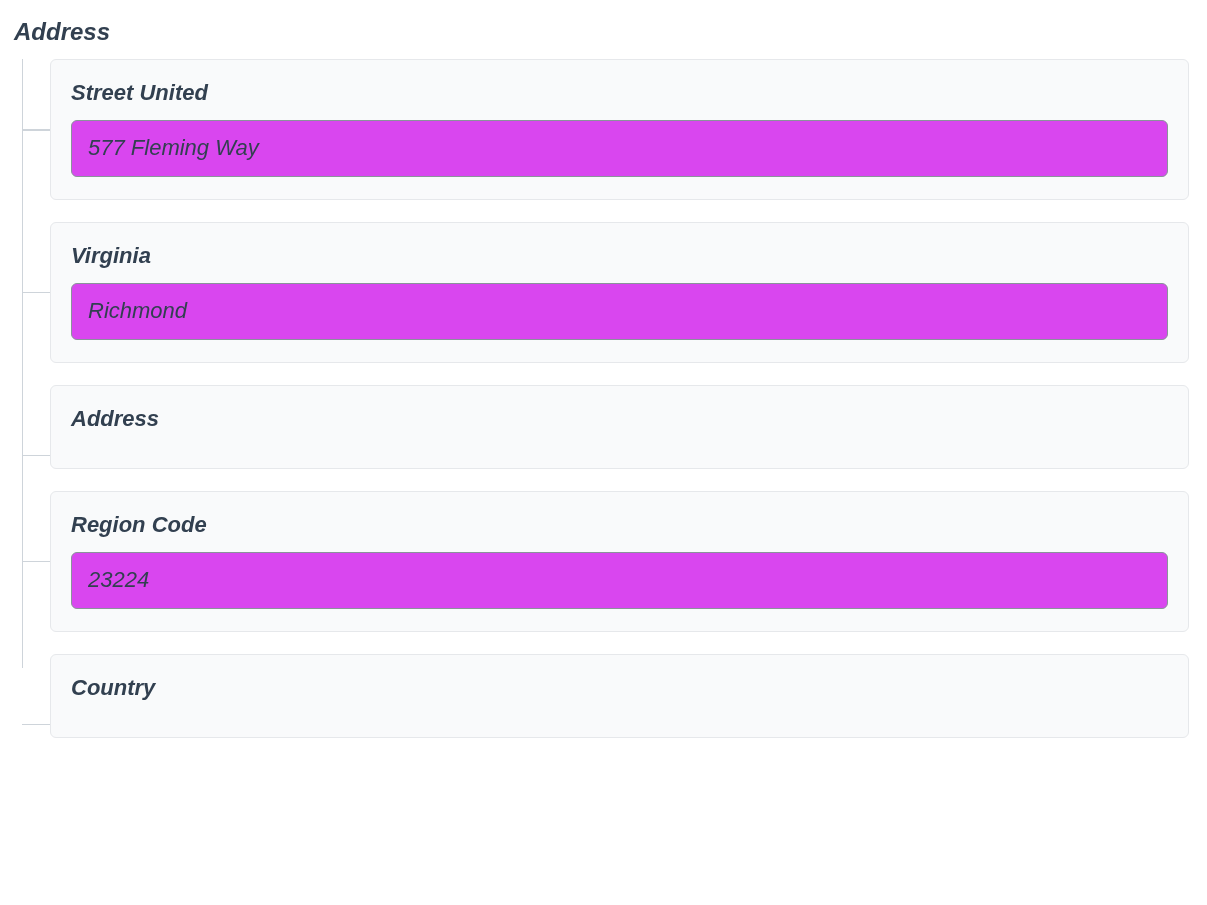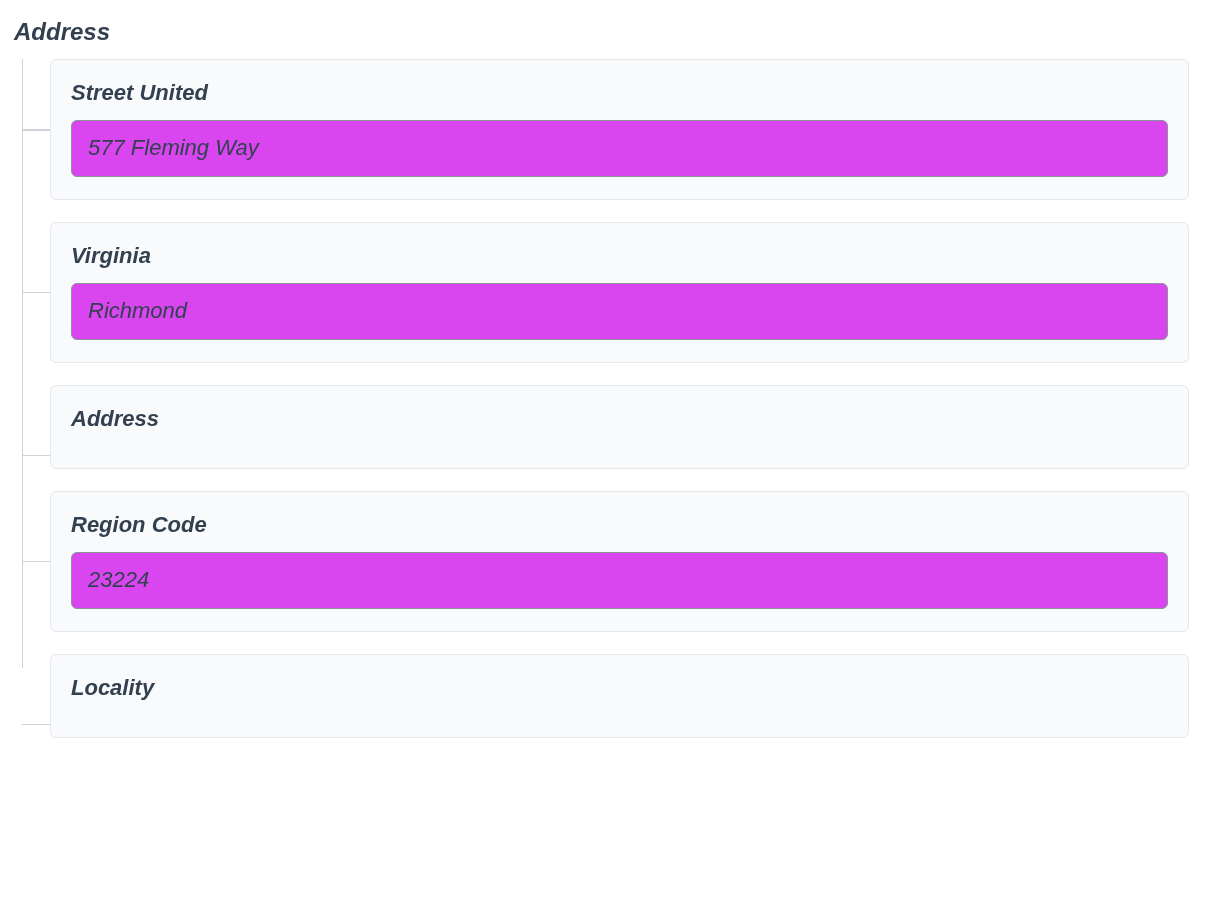--- a/index.html
+++ b/index.html
@@ -105,17 +105,17 @@
 
   <div class="item">
     <div class="card">
       <label class="field-label">Region Code</label>
       <input type="text" class="text-input" value="23224" style="">
     </div>
   </div>
 
   <div class="item">
     <div class="card">
-      <label class="field-label">Locality</label>
+      <label class="field-label">Country</label>
     </div>
   </div>
 
 </div>
 
 </body></html>

